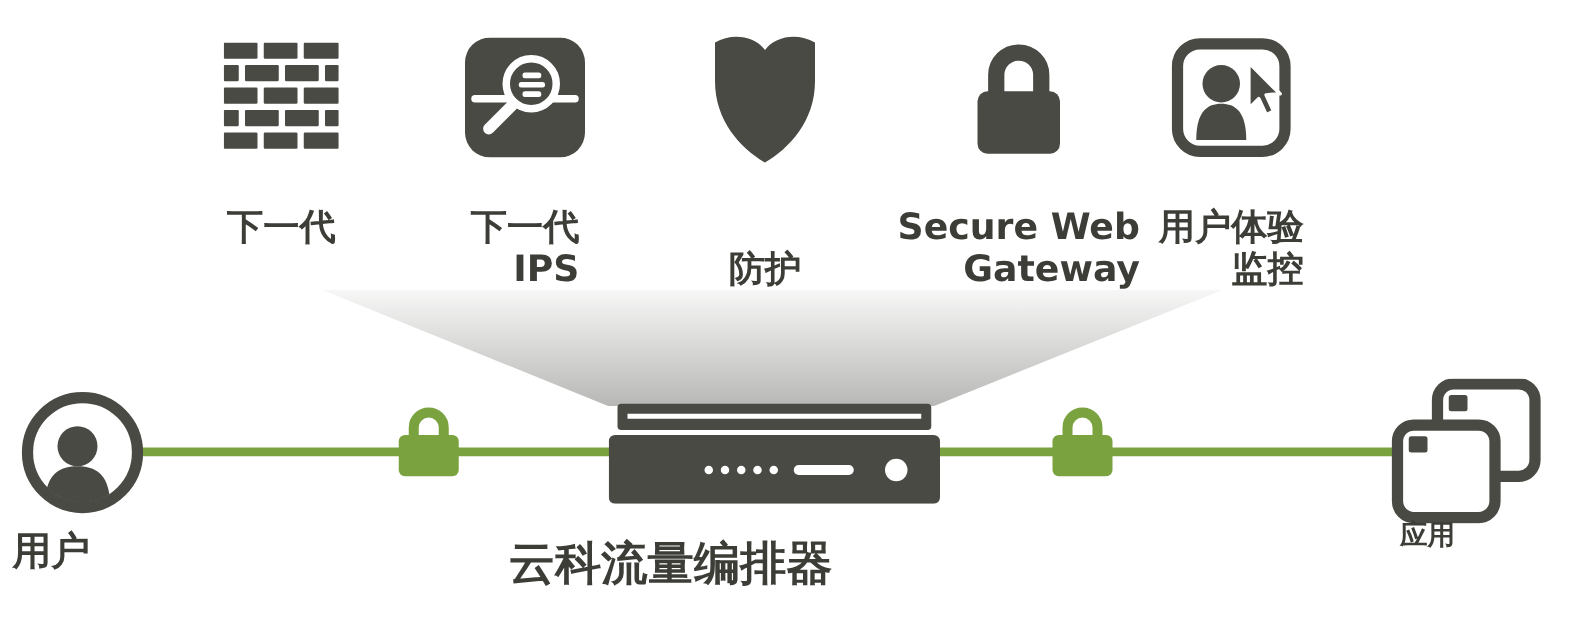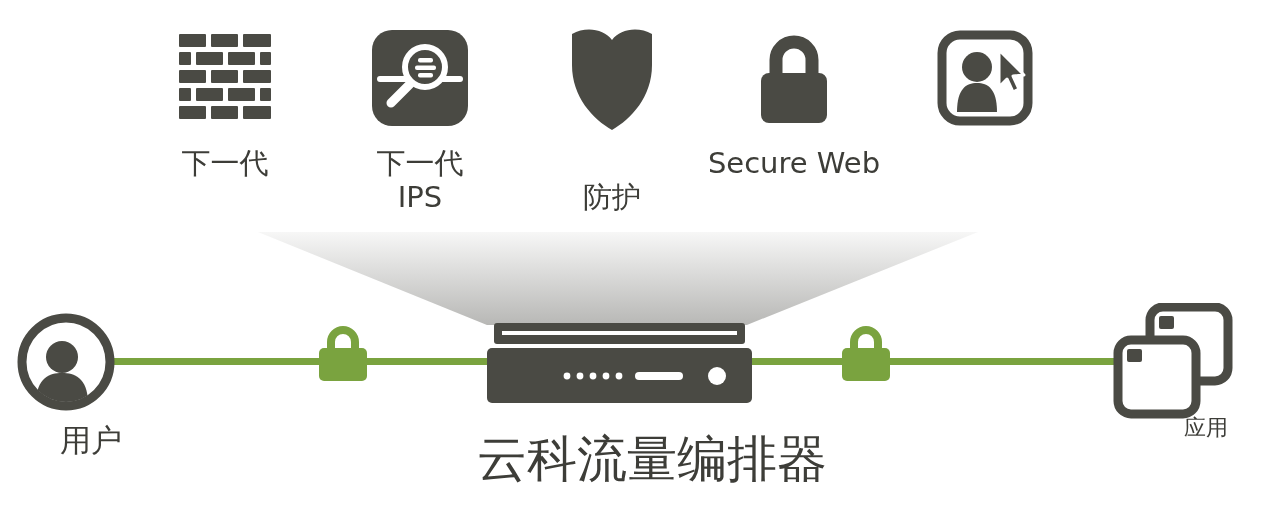--- a/index.html
+++ b/index.html
@@ -7,35 +7,35 @@
     --green:#7aa33f;
     --text:#3d3d38;
   }
   *{margin:0;padding:0;box-sizing:border-box}
   body{background:#fff;font-family:"DejaVu Sans","Liberation Sans",sans-serif}
   .canvas{position:relative;width:1269px;height:510px;background:#fff;overflow:hidden}
 
   
   .service{position:absolute;top:16px;width:190px;display:flex;flex-direction:column;align-items:center;z-index:2}
   .icon-wrap{height:124px;display:flex;align-items:center;justify-content:center}
-  .service-label{margin-top:6px;font-size:29px;font-weight:normal;color:var(--text);text-align:center;line-height:1.18;white-space:nowrap}
+  .service-label{margin-top:24px;font-size:29px;font-weight:bold;color:var(--text);text-align:right;line-height:1.18;white-space:nowrap}
 
   
   .funnel{
     position:absolute;left:258px;top:232px;width:720px;height:93px;z-index:0;
     background:linear-gradient(to bottom, rgba(175,175,172,0.10), rgba(125,125,121,0.55));
     clip-path:polygon(0 0, 100% 0, 67.9% 100%, 31.8% 100%);
   }
 
   
   .green-line{position:absolute;left:66px;top:358px;width:1104px;height:7px;background:var(--green);z-index:1}
 
   .abs{position:absolute;z-index:2;line-height:0}
 
-  .endpoint-label{position:absolute;z-index:2;font-weight:normal;color:var(--text);text-align:right;white-space:nowrap}
+  .endpoint-label{position:absolute;z-index:2;font-weight:bold;color:var(--text);text-align:left;white-space:nowrap}
 
   
   .f-dark{fill:var(--dark)}
   .f-green{fill:var(--green)}
   .f-white{fill:#fff}
   .f-none{fill:none}
   .sk-dark{stroke:var(--dark)}
   .sk-green{stroke:var(--green)}
   .sk-white{stroke:#fff}
 </style>
@@ -99,40 +99,45 @@
       <svg width="92" height="110" viewBox="0 0 92 110">
         <path class="f-dark" d="M46,17 C38,6 20,3 6,11 L6,42 C6,74 27,96 46,107 C65,96 86,74 86,42 L86,11 C72,3 54,6 46,17 Z"></path>
       </svg>
     </div>
     <div class="service-label">
       <br>
       <span>防护</span>
     </div>
   </div>
 
-  <div class="service" style="left:699px">
+  <div class="service" style="left:720px">
     <div class="icon-wrap">
       <svg width="96" height="96" viewBox="0 0 96 96">
         <path class="sk-dark f-none" stroke-width="13" d="M30,50 L30,30 A18,18 0 0 1 66,30 L66,50"></path>
         <rect x="15" y="43" width="66" height="50" rx="8" class="f-dark"></rect>
       </svg>
     </div>
     <div class="service-label">
       <span>Secure Web</span><br>
+      <span>Gateway</span>
     </div>
   </div>
 
   <div class="service" style="left:890px">
     <div class="icon-wrap">
       <svg width="96" height="96" viewBox="0 0 96 96">
         <rect x="5" y="5" width="86" height="86" rx="18" class="f-white sk-dark" stroke-width="9"></rect>
         <circle cx="40" cy="37" r="15" class="f-dark"></circle>
         <path class="f-dark" d="M20,82 C20,59 29,53 40,53 C51,53 60,59 60,82 Z"></path>
         <path class="f-dark sk-white" stroke-width="3" stroke-linejoin="round" d="M62,20 L62,57 L70,49 L76,62 L82,59 L76,46 L87,45 Z"></path>
       </svg>
+    </div>
+    <div class="service-label">
+      <span>用户体验</span><br>
+      <span>监控</span>
     </div>
   </div>
 
   <div class="abs" style="left:16px;top:312px">
     <svg width="100" height="100" viewBox="0 0 100 100">
       <defs>
           <clipPath id="user-clip">
             <circle cx="50" cy="50" r="40"></circle>
           </clipPath>
         </defs>
@@ -176,16 +181,16 @@
   <div class="abs" style="left:1112px;top:303px">
     <svg width="122" height="116" viewBox="0 0 122 116">
       <rect x="38" y="4" width="78" height="74" rx="13" class="f-white sk-dark" stroke-width="9"></rect>
       <rect x="47" y="13" width="15" height="13" rx="2" class="f-dark"></rect>
       <rect x="6" y="37" width="78" height="74" rx="13" class="f-white sk-dark" stroke-width="9"></rect>
       <rect x="15" y="46" width="15" height="13" rx="2" class="f-dark"></rect>
     </svg>
   </div>
 
   <div class="endpoint-label" style="left:10px;top:420px;width:112px;font-size:31px">用户</div>
-  <div class="endpoint-label" style="left:407px;top:426px;width:420px;font-size:50px">云科流量编排器</div>
+  <div class="endpoint-label" style="left:407px;top:426px;width:420px;font-size:37px">云科流量编排器</div>
   <div class="endpoint-label" style="left:1120px;top:413px;width:108px;font-size:22px">应用</div>
 
 </div>
 
 </body></html>

